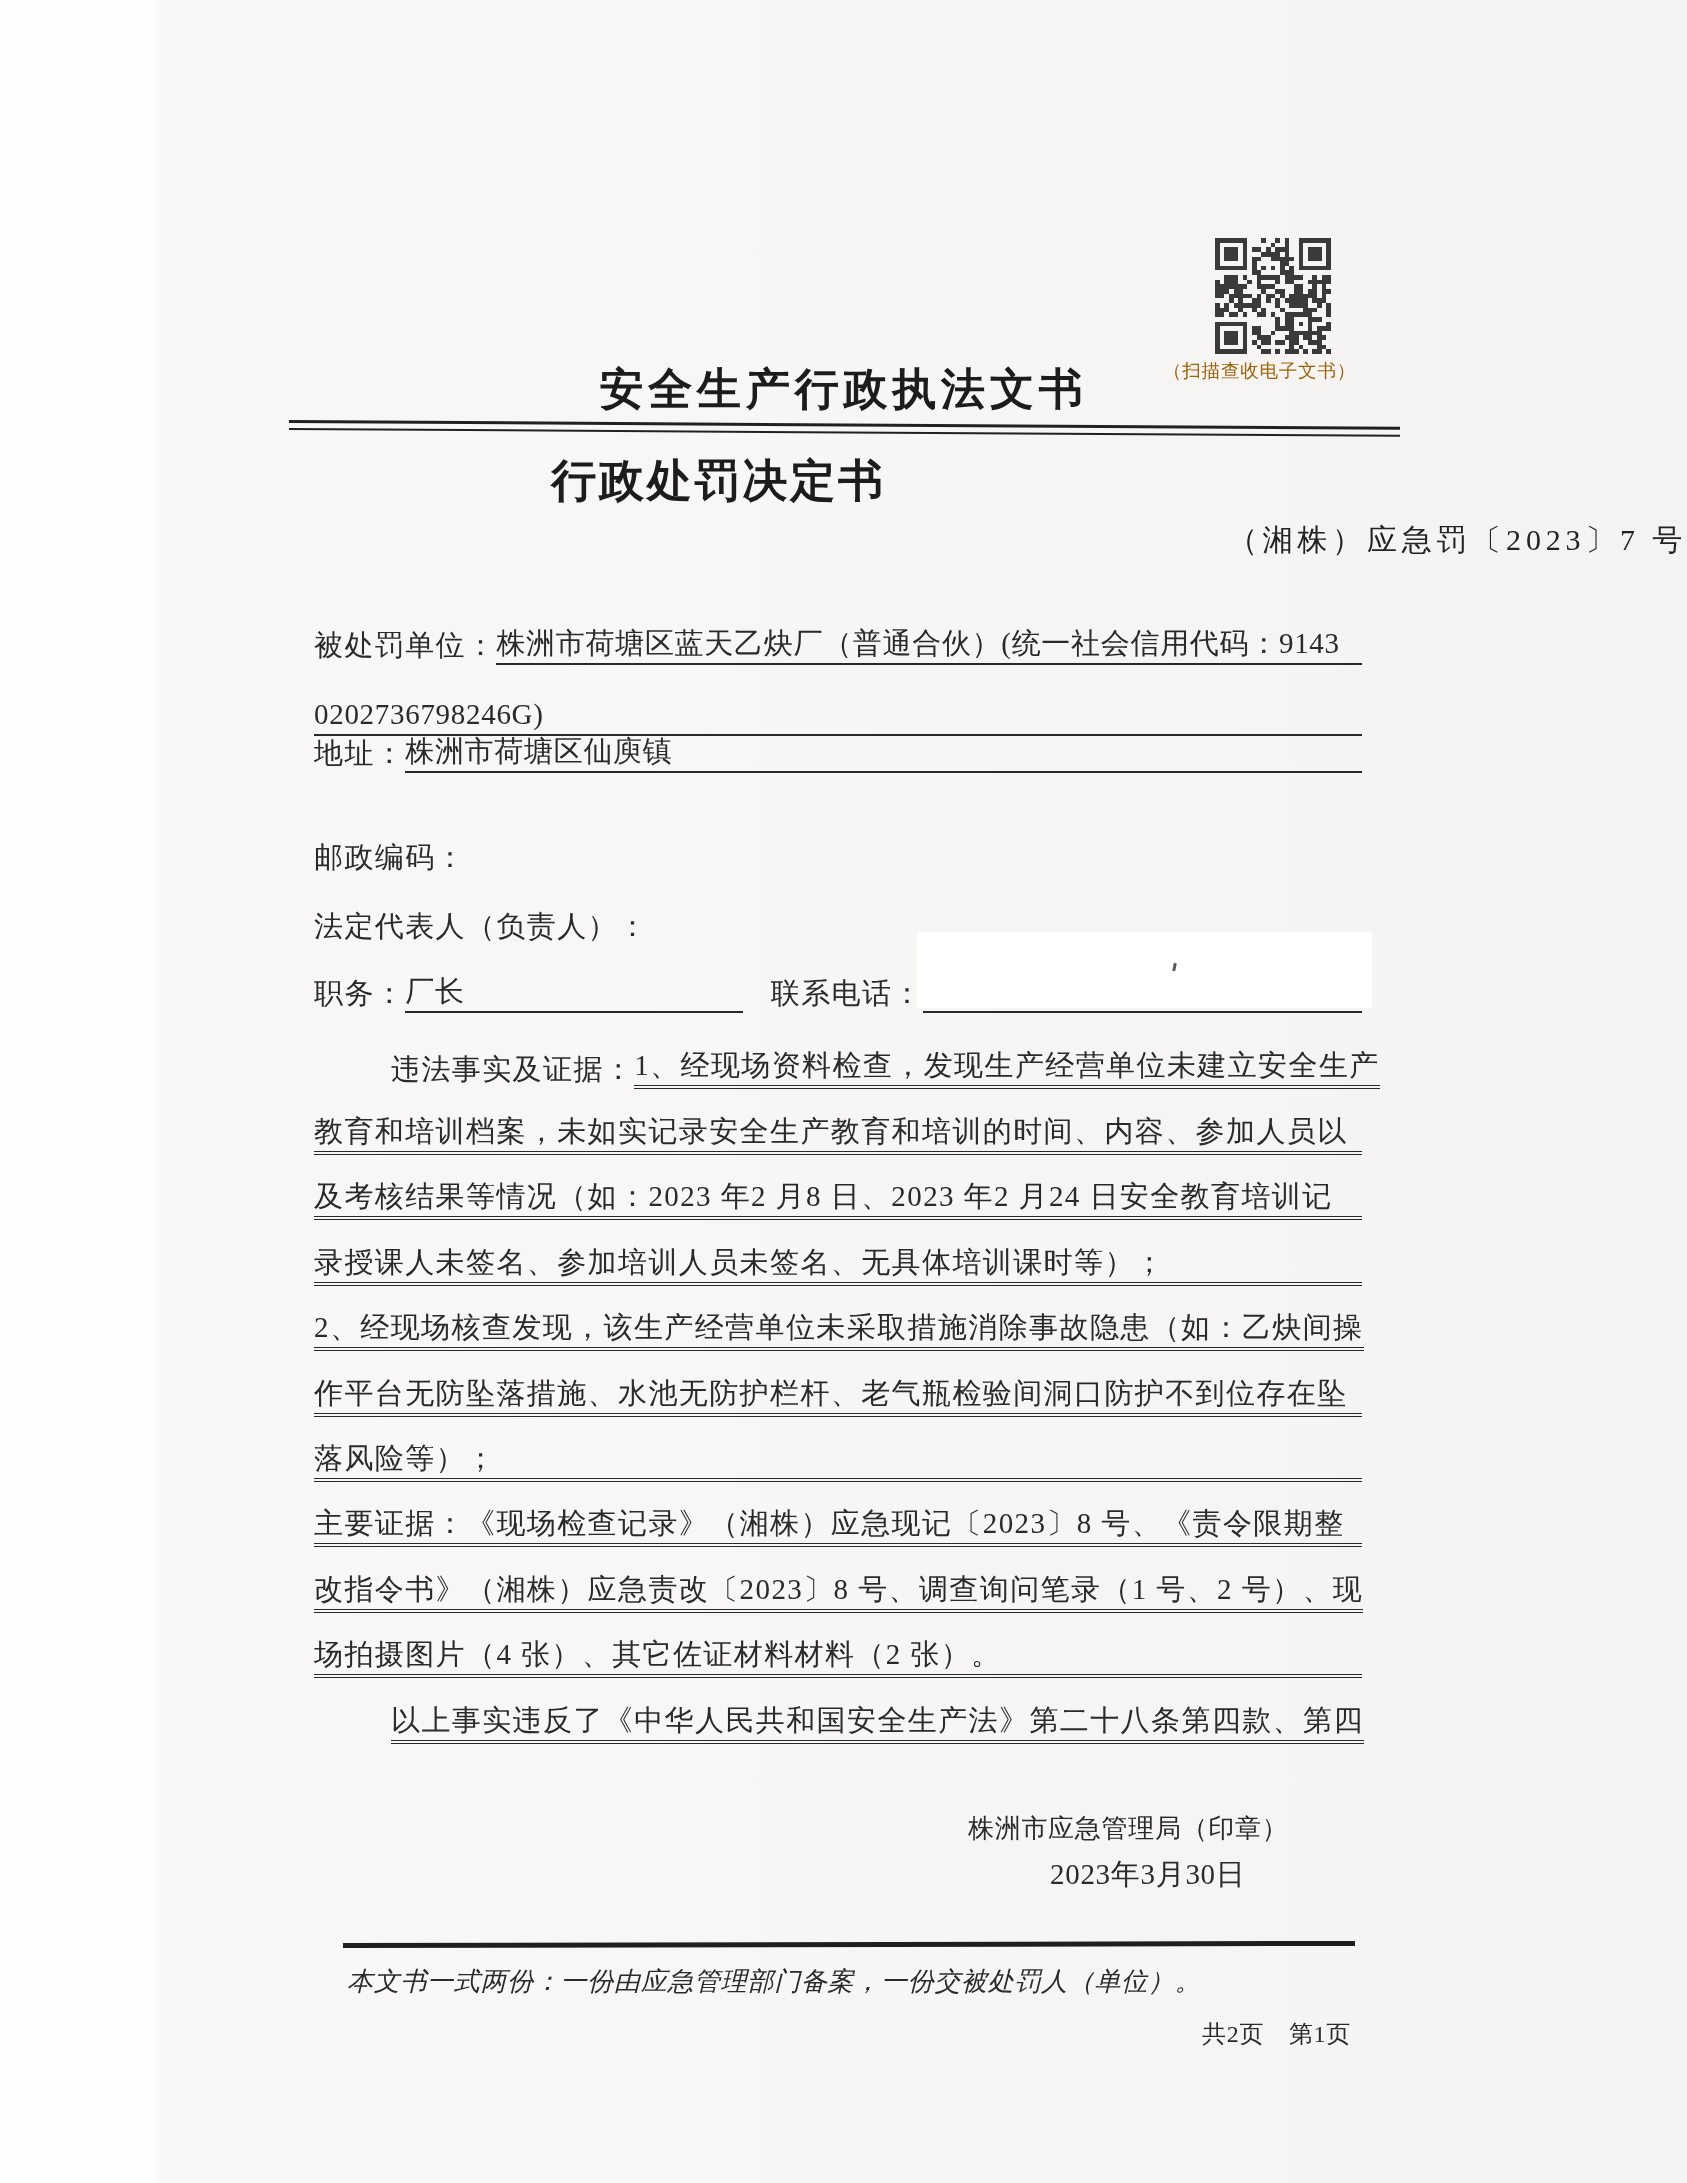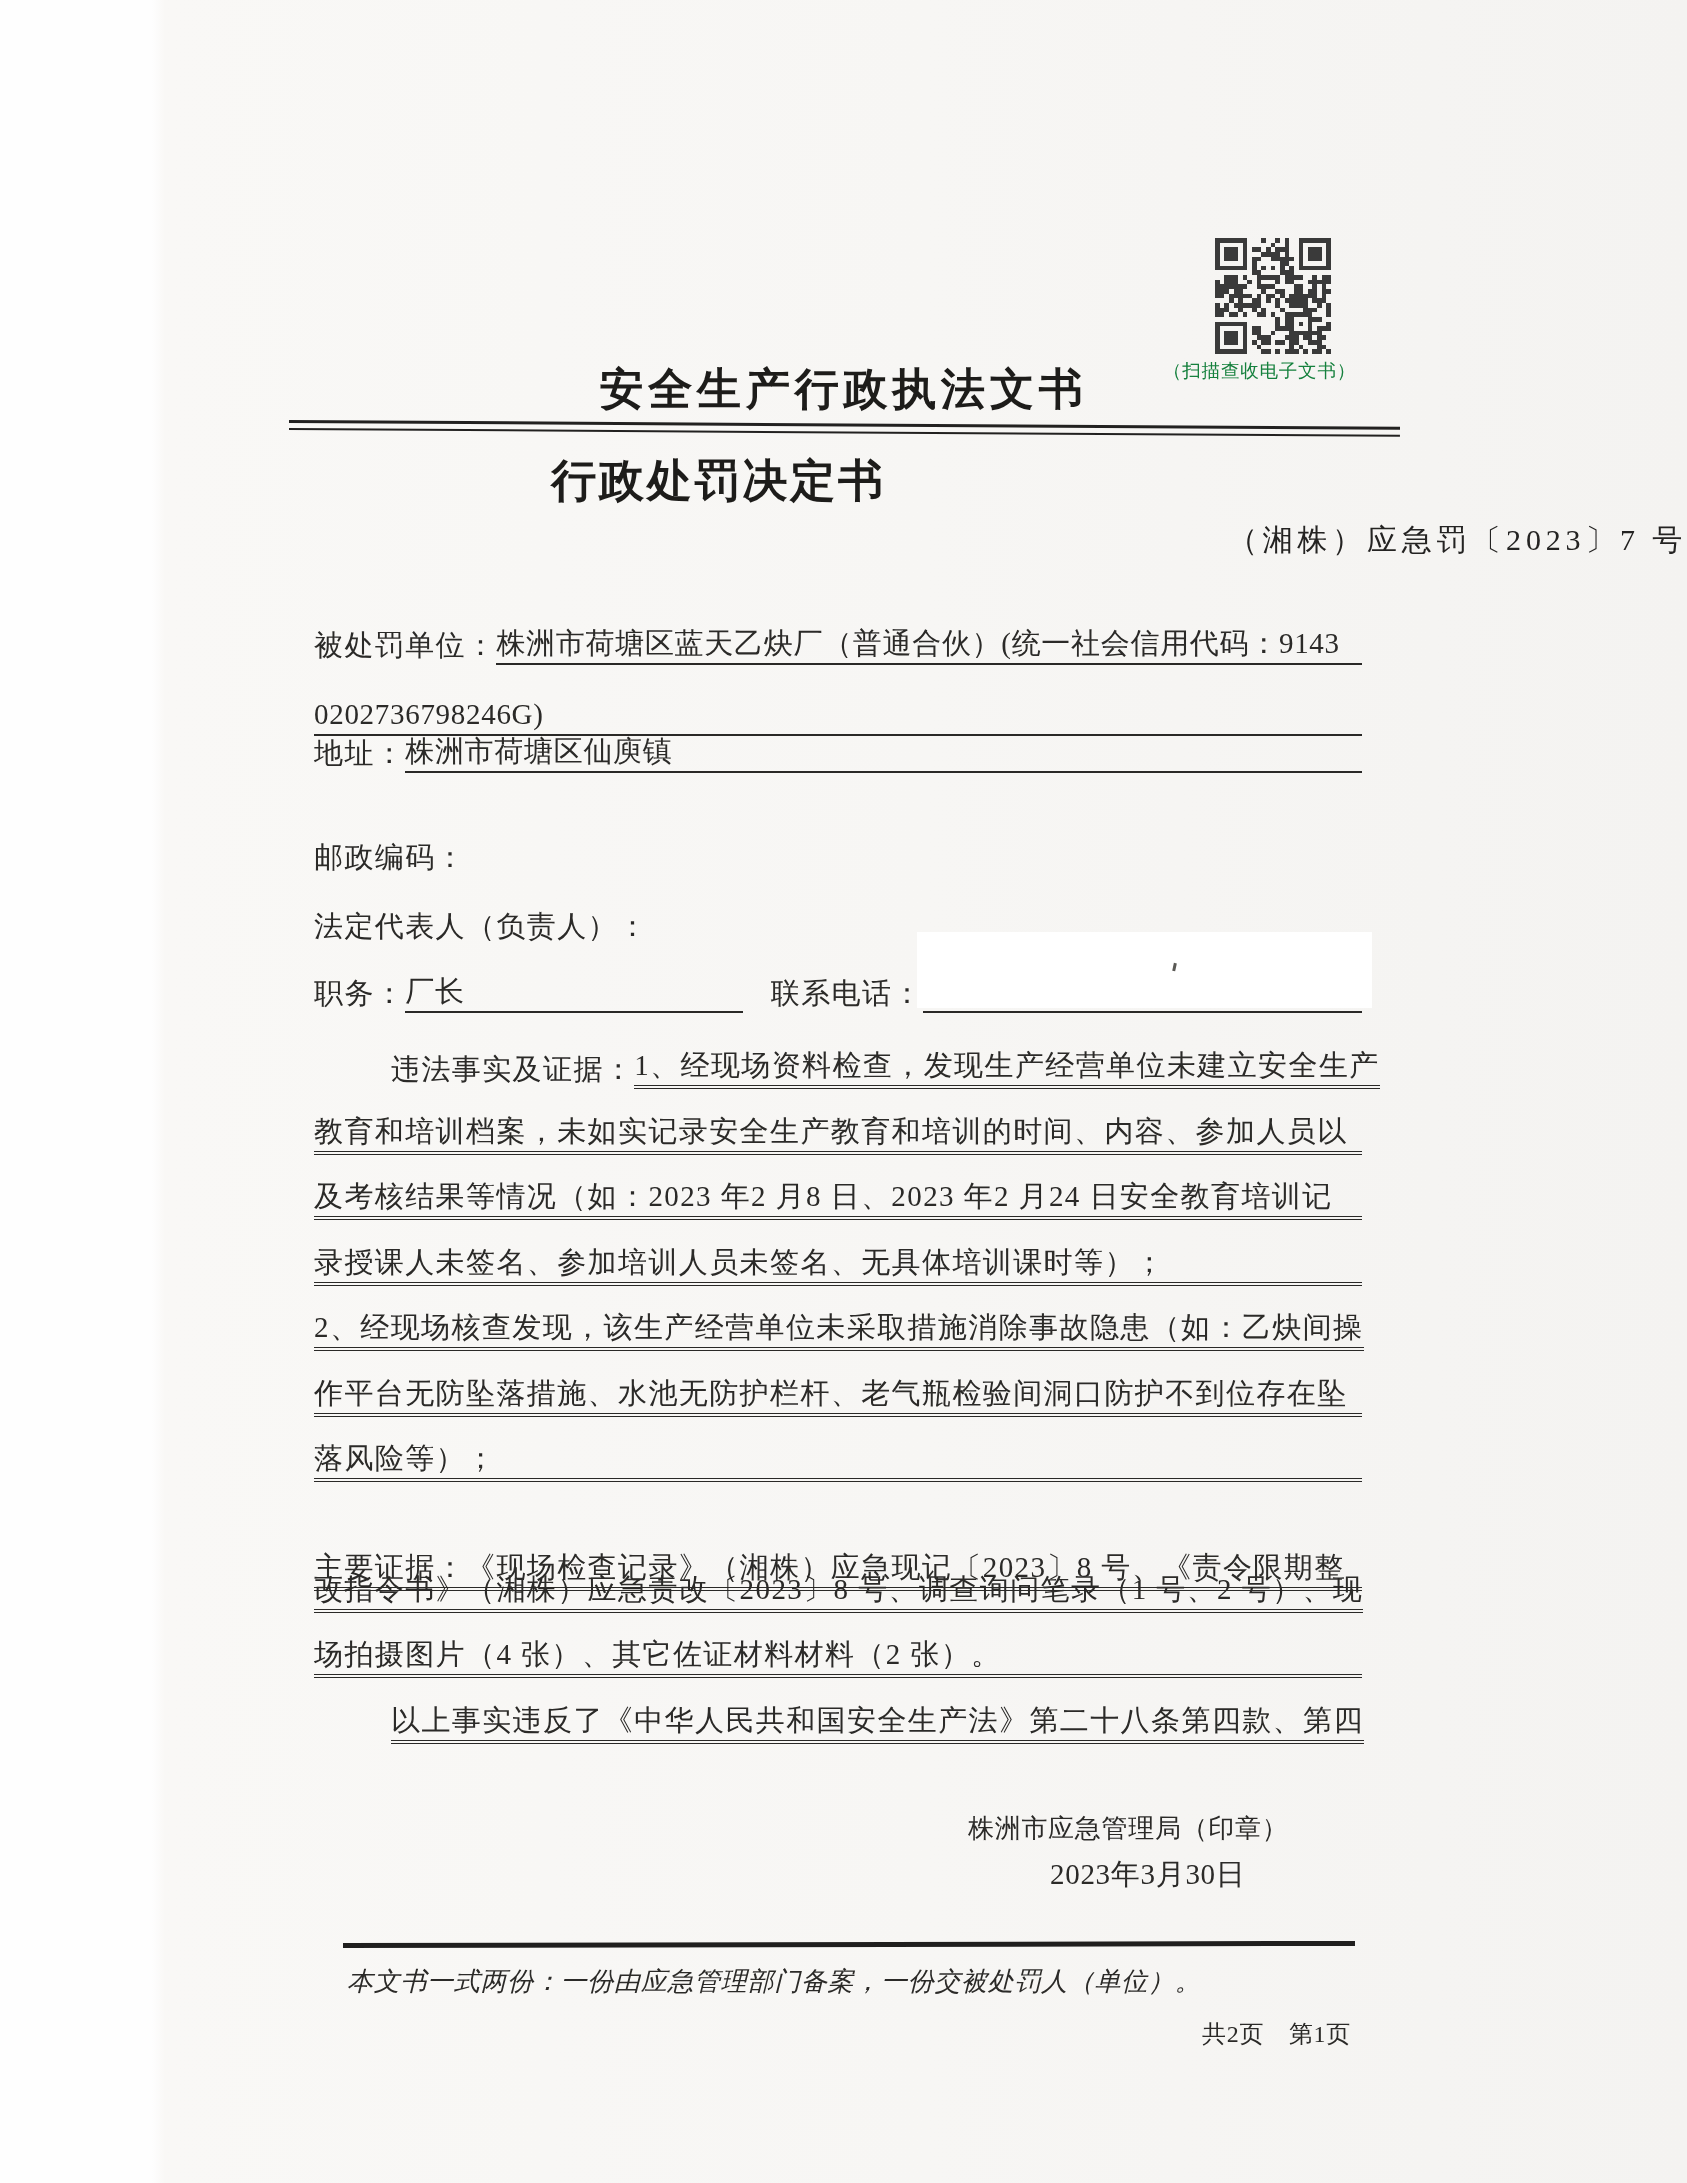--- a/index.html
+++ b/index.html
@@ -8,21 +8,21 @@
     background:linear-gradient(90deg,#fefefe 0px,#fefefe 152px,#f9f8f6 165px,#f7f6f4 55%,#f4f3f1 100%);
     font-family:"Liberation Serif","DejaVu Serif",serif;
     color:#2e2d2b;
   }
   .abs{position:absolute;}
   
   .qr-box{left:1215px;top:238px;width:116px;height:116px;}
   .qr-grid{display:grid;width:100%;height:100%;grid-template-columns:repeat(25,1fr);grid-template-rows:repeat(25,1fr);}
   .qr-grid i{display:block;}
   .qr-grid i.on{background:#3a3a3a;}
-  .qr-caption{left:1163px;top:358px;width:193px;text-align:center;font-size:18.6px;letter-spacing:0.7px;color:#15803d;}
+  .qr-caption{left:1163px;top:358px;width:193px;text-align:center;font-size:18.6px;letter-spacing:0.7px;color:#a16207;}
   .category{left:0;top:360px;width:1687px;text-align:center;font-size:44px;font-weight:700;letter-spacing:4.8px;color:#1d1c1a;}
   .dbl-rule{left:289px;top:420px;width:1111px;transform:rotate(0.35deg);transform-origin:left center;}
   .dbl-rule .r1{height:2.8px;background:#222120;}
   .dbl-rule .r2{height:2.8px;background:#222120;margin-top:4.8px;}
   .doc-title{left:0;top:443px;width:1421px;text-align:center;font-size:45px;font-weight:700;letter-spacing:2.8px;color:#1d1c1a;margin:8px;}
   .doc-number{left:0;top:520px;width:1687px;text-align:right;font-size:30px;letter-spacing:4.8px;color:#242322;}
   
   .line{left:314px;width:1048px;height:43px;display:flex;align-items:flex-end;font-size:29px;line-height:39px;white-space:nowrap;}
   .lbl{letter-spacing:1.4px;color:#2b2a28;}
   .fill{flex:1;border-bottom:2.8px solid #2a2927;letter-spacing:0.7px;color:#2b2a28;overflow:visible;}
@@ -725,21 +725,21 @@
 </div>
 <div class="abs body-line" style="top:1308px">
   <span class="fill">2、经现场核查发现，该生产经营单位未采取措施消除事故隐患（如：乙炔间操</span>
 </div>
 <div class="abs body-line" style="top:1374px">
   <span class="fill">作平台无防坠落措施、水池无防护栏杆、老气瓶检验间洞口防护不到位存在坠</span>
 </div>
 <div class="abs body-line" style="top:1439px">
   <span class="fill">落风险等）；</span>
 </div>
-<div class="abs body-line" style="top:1548px">
+<div class="abs body-line" style="top:1504px">
   <span class="fill">主要证据：《现场检查记录》（湘株）应急现记〔2023〕8 号、《责令限期整</span>
 </div>
 <div class="abs body-line" style="top:1570px">
   <span class="fill">改指令书》（湘株）应急责改〔2023〕8 号、调查询问笔录（1 号、2 号）、现</span>
 </div>
 <div class="abs body-line" style="top:1635px">
   <span class="fill">场拍摄图片（4 张）、其它佐证材料材料（2 张）。</span>
 </div>
 <div class="abs body-line" style="top:1701px">
   <span class="indent"></span>

